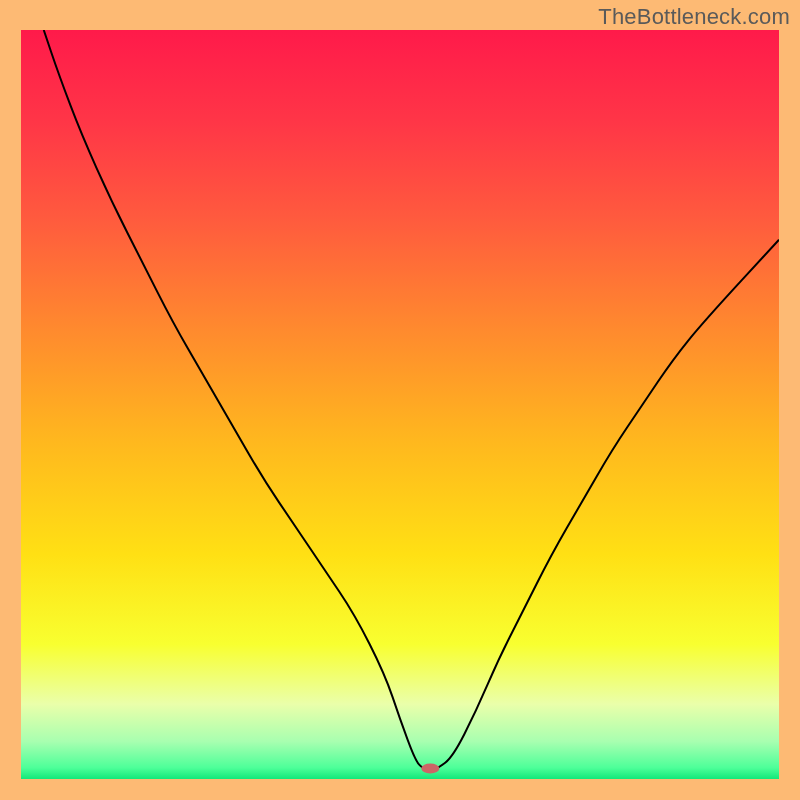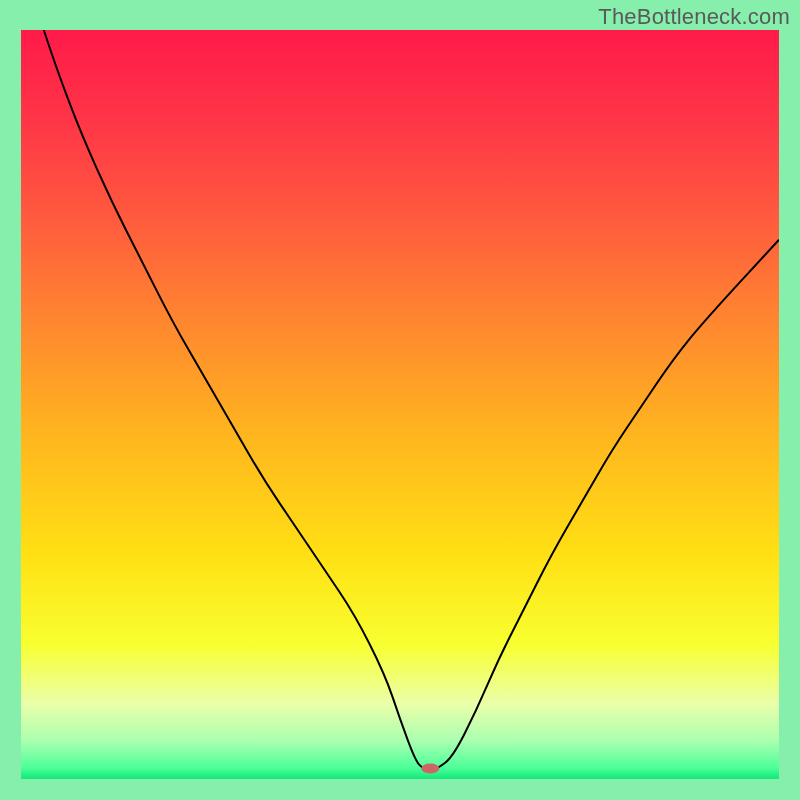--- a/index.html
+++ b/index.html
@@ -8,21 +8,21 @@
     width: 800px;
     height: 800px;
     background: #000000;
     font-family: Arial, Helvetica, sans-serif;
     overflow: hidden;
   }
   .frame {
     position: relative;
     width: 800px;
     height: 800px;
-    background: #86efac;
+    background: #fdba74;
   }
   .watermark {
     position: absolute;
     top: 4px;
     right: 10px;
     color: #5a5a5a;
     font-size: 22px;
     font-weight: 500;
     letter-spacing: 0.2px;
     z-index: 10;

